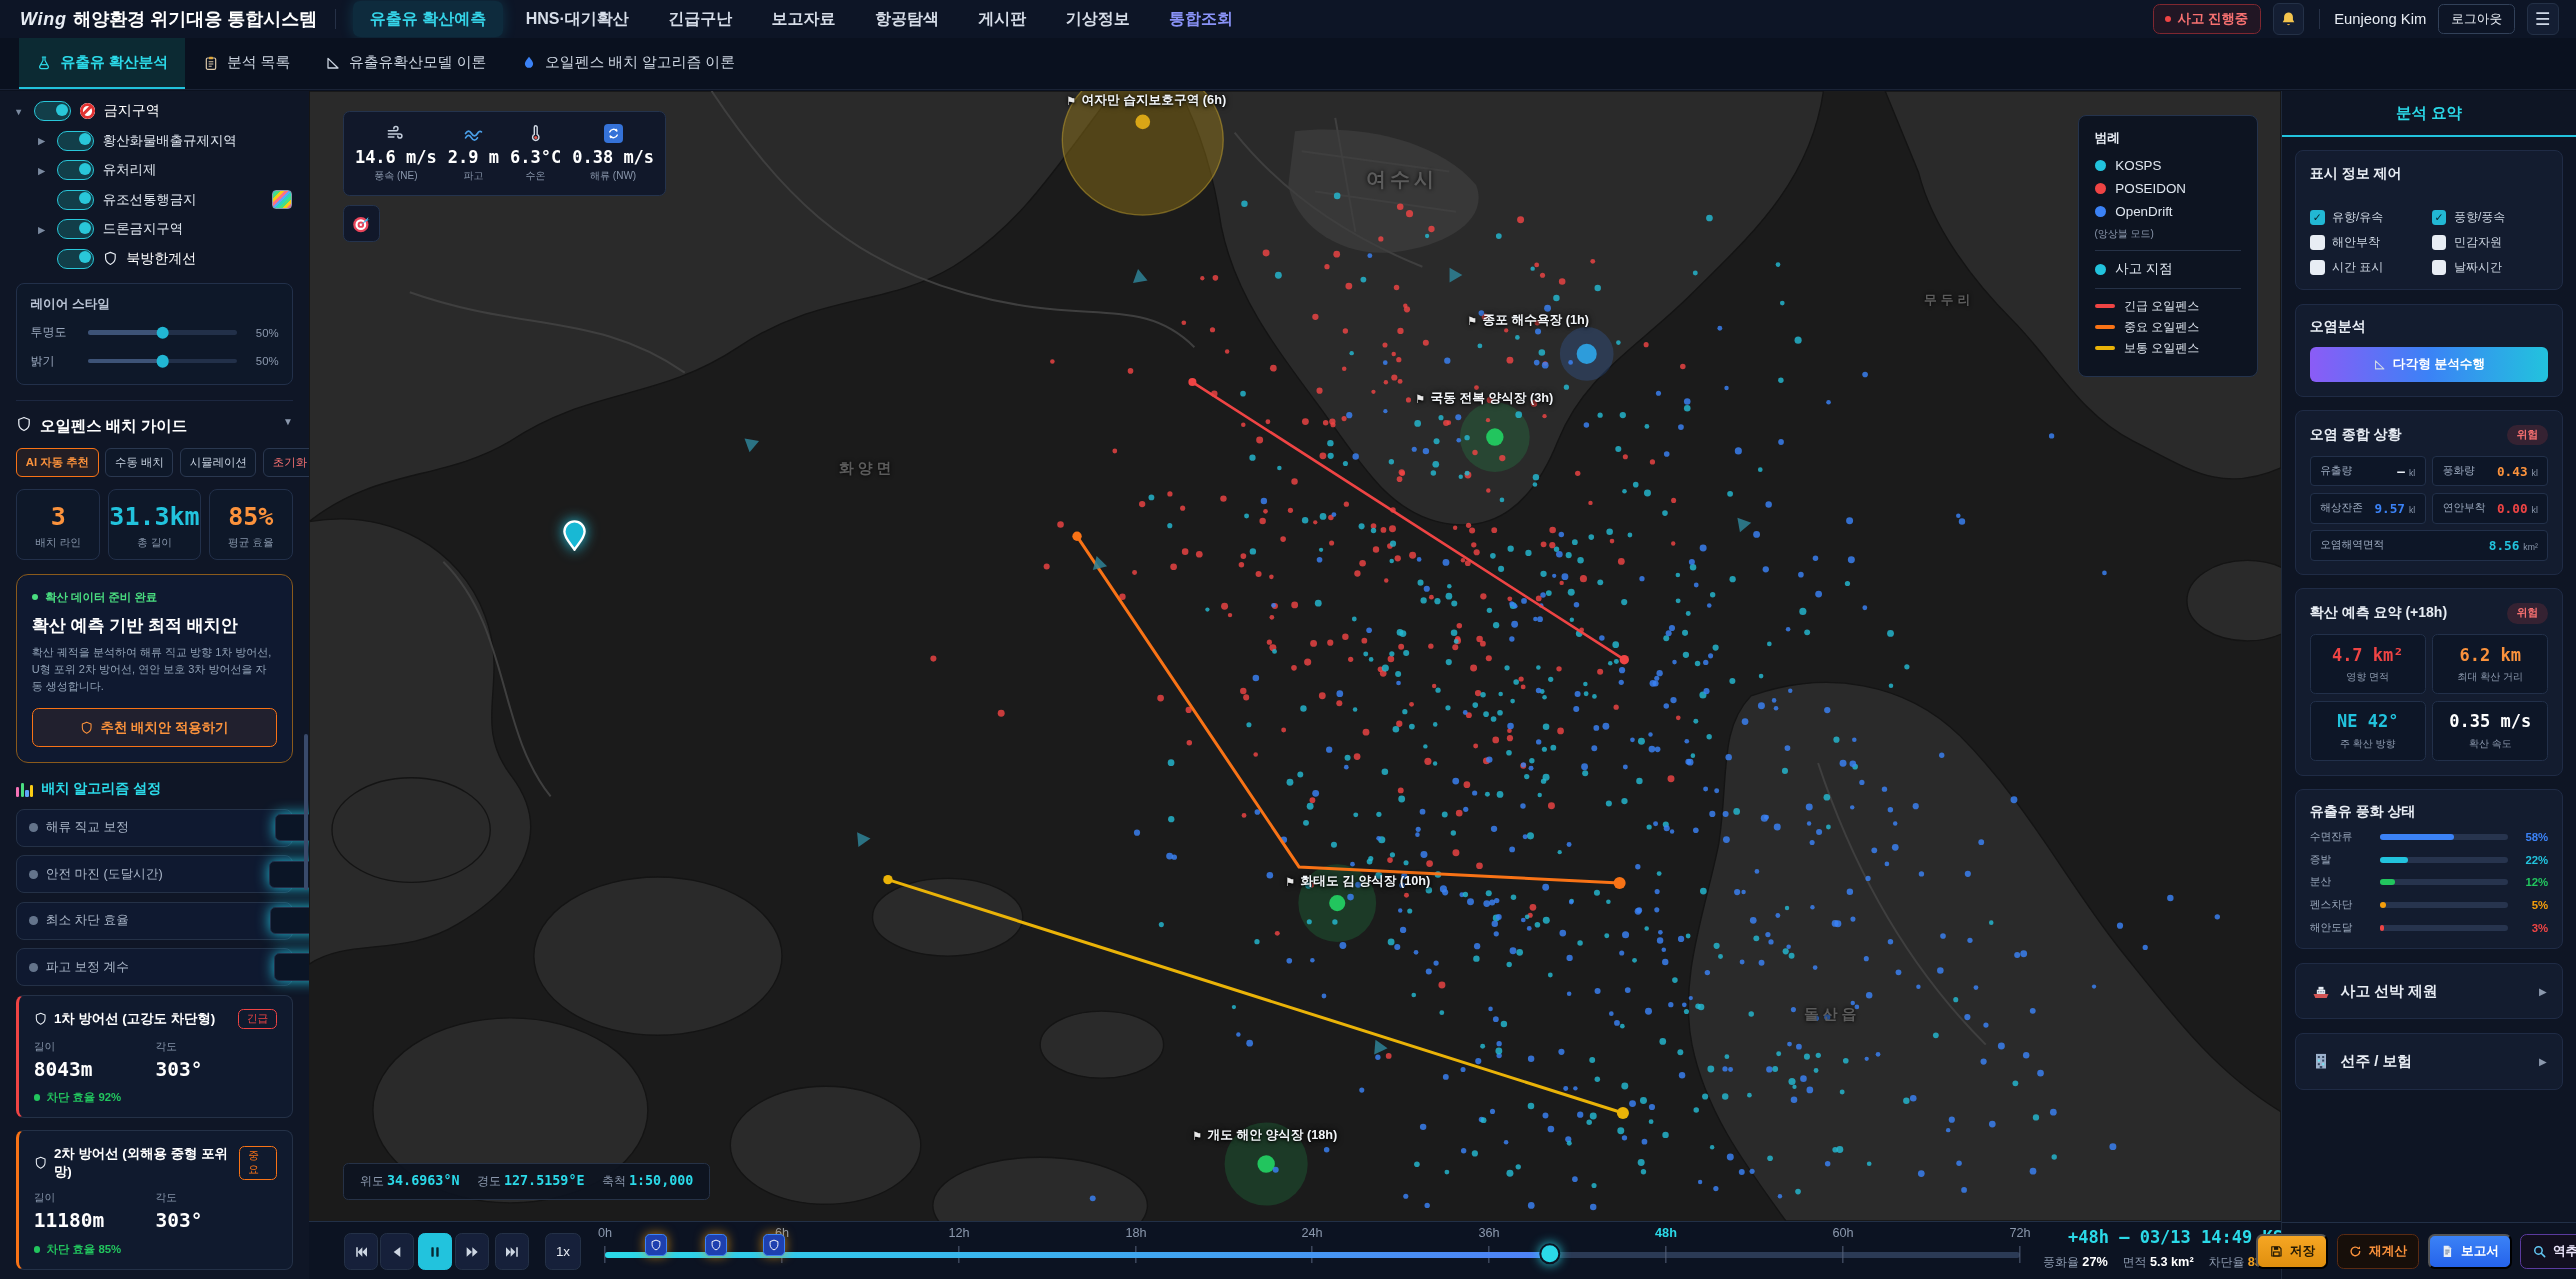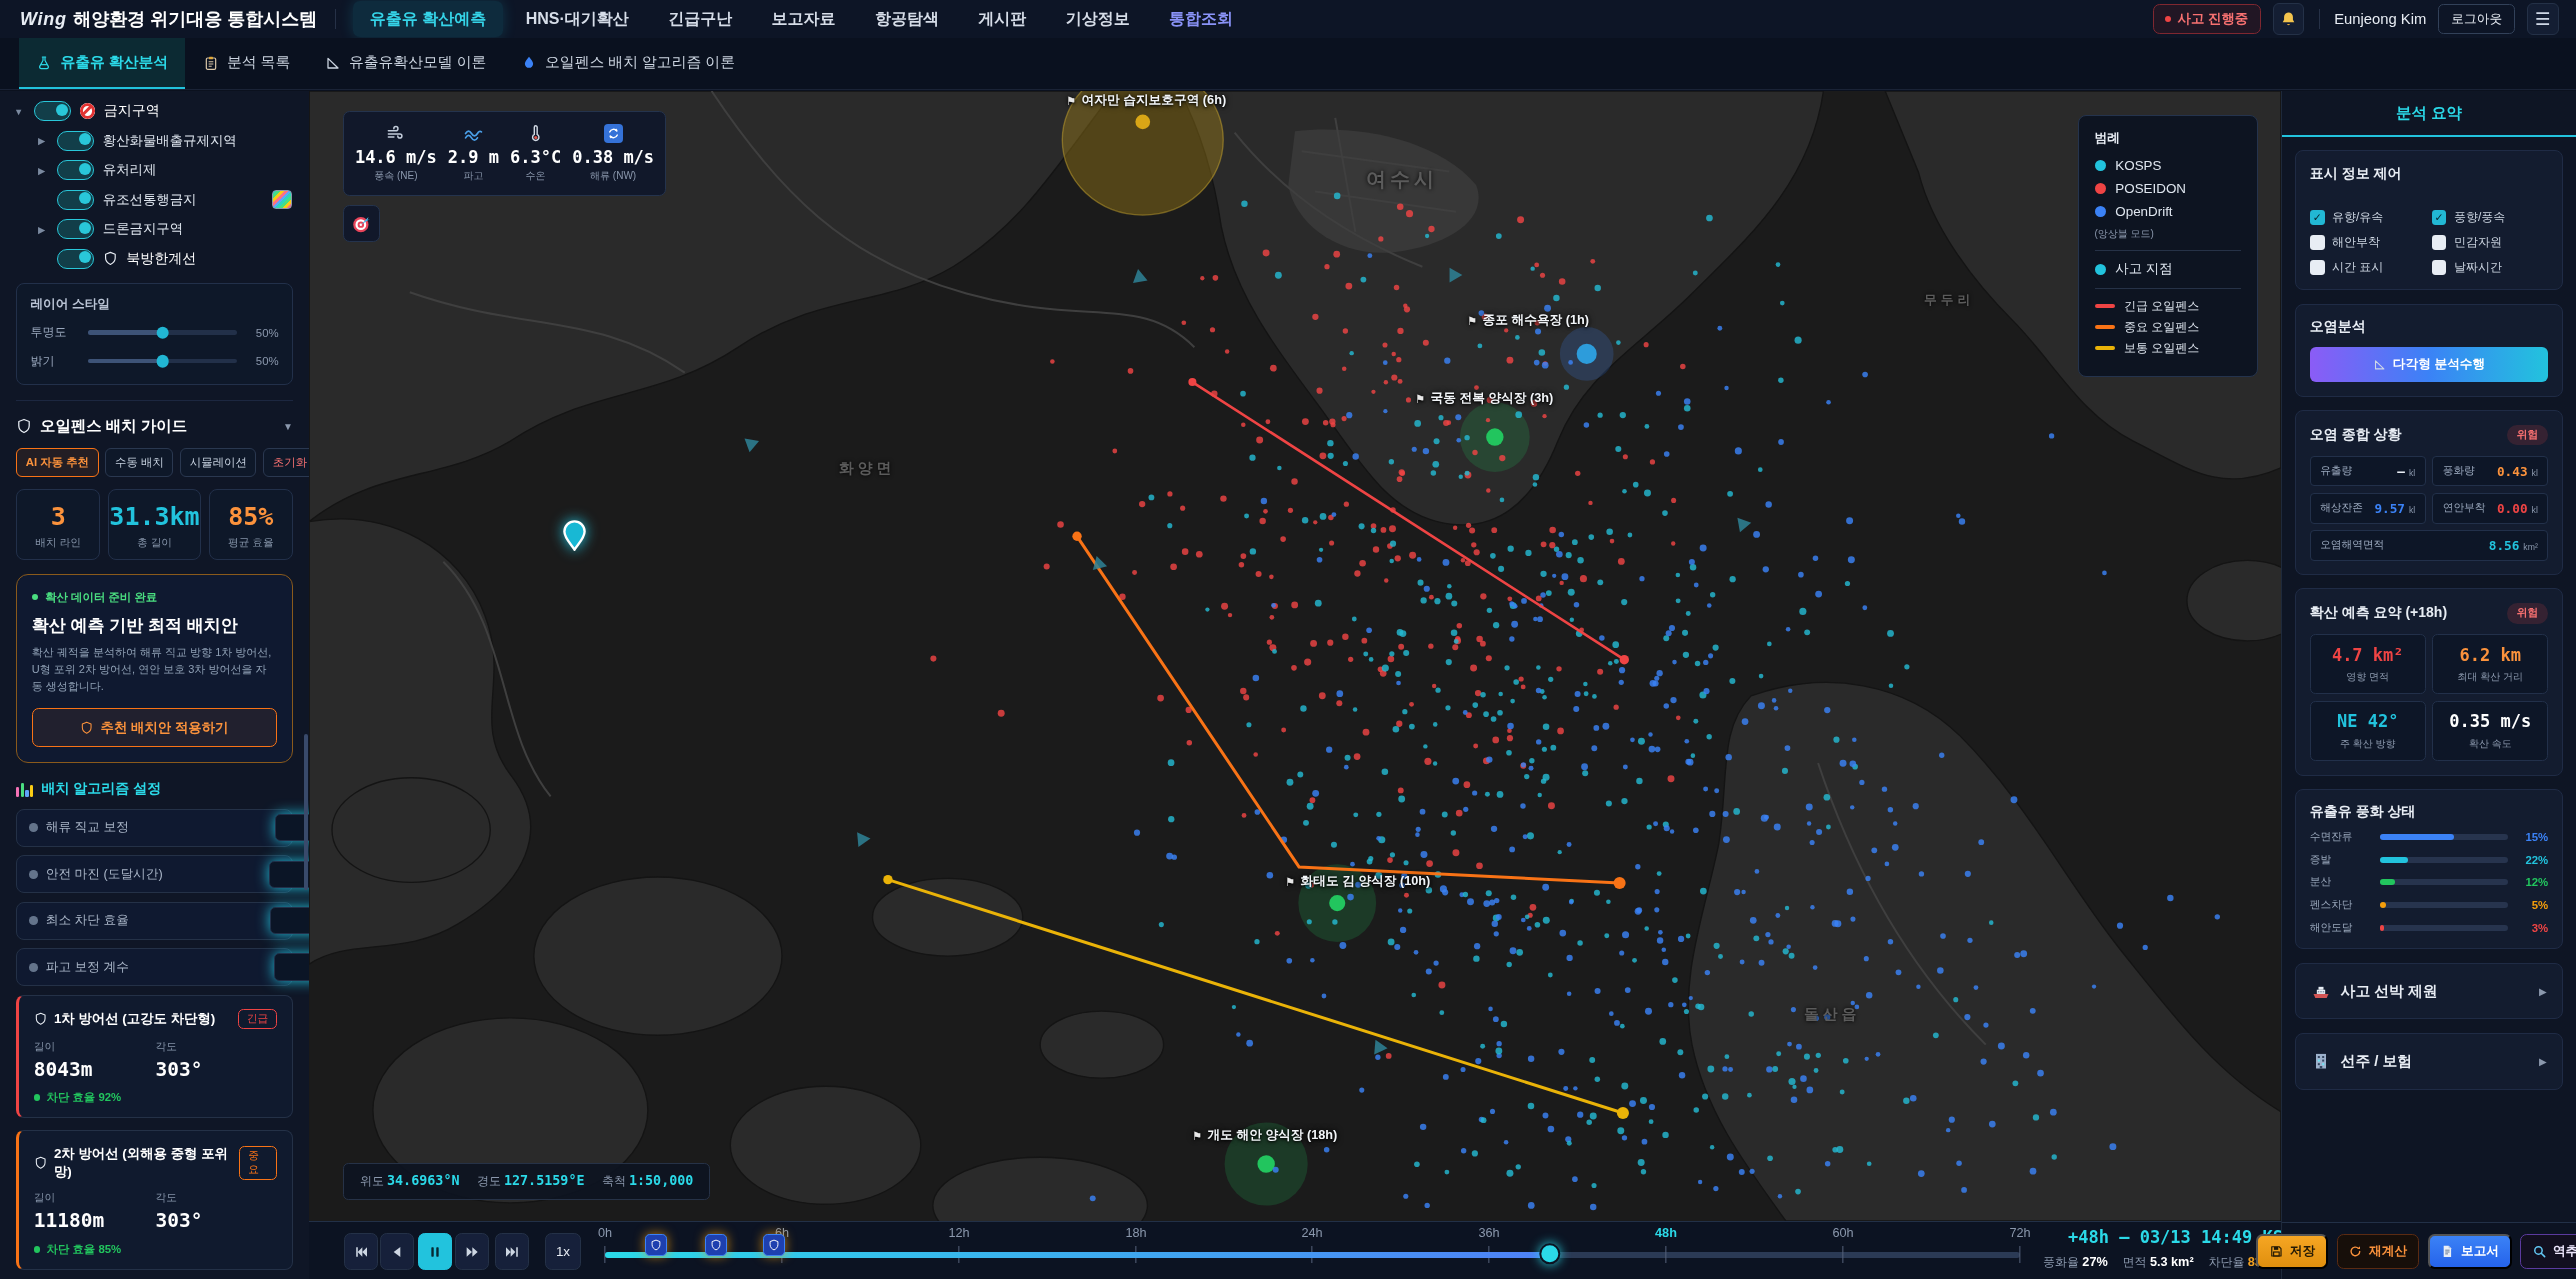--- a/index.html
+++ b/index.html
@@ -50,21 +50,21 @@
   .palette{position:absolute;right:17.4px;width:17.4px;height:17.4px;border-radius:4px;border:1.3px solid #8b98ad;
            background:repeating-linear-gradient(135deg,#2dd4bf 0 2.7px,#4ade80 2.7px 5.4px,#facc15 5.4px 8px,#fb7185 8px 10.7px,#60a5fa 10.7px 13.4px)}
   .stylebox{margin:9.4px 16px 0;border:0.7px solid #22304a;background:#0e1829;border-radius:8px;padding:12px 13.4px 14.8px}
   .stylebox .t{font-size:12.7px;color:#b9c3d4;font-weight:600}
   .srow{display:flex;align-items:center;gap:9.4px;margin-top:11.4px}
   .srow .sl{width:48px;font-size:12px;color:#9aa8bd}
   .strack{flex:1;height:4.7px;border-radius:2.7px;background:#223049;position:relative}
   .sfill{position:absolute;left:0;top:0;bottom:0;border-radius:2.7px;background:#3d5377}
   .sknob{position:absolute;top:50%;transform:translate(-50%,-50%);width:12.7px;height:12.7px;border-radius:50%;background:#21b6d3}
   .sval{width:32px;text-align:right;font-size:11.4px;color:#8b98ad}
-  .section-h{display:flex;align-items:center;gap:8px;margin:14.8px 16px 10.7px;color:#fff;font-size:15.4px;font-weight:bold;
+  .section-h{display:flex;align-items:flex-start;gap:8px;margin:14.8px 16px 10.7px;color:#fff;font-size:15.4px;font-weight:bold;
              border-top:0.7px solid #1c2740;padding-top:14.8px}
   .section-h .car{margin-left:auto;color:#8b98ad;font-size:10px}
   .modes{display:flex;gap:6.7px;margin:0 16px}
   .mode{padding:6px 8.7px;border-radius:6px;border:0.7px solid #2a3850;background:#0e1829;color:#c7d2e0;font-size:11.4px;white-space:nowrap}
   .mode.act{color:#fb923c;border-color:#f97316;background:rgba(249,115,22,.09);font-weight:bold}
   .mode.danger{color:#f87171}
   .fstats{display:flex;gap:8px;margin:12px 16px 0}
   .fstat{flex:1;border:0.7px solid #22304a;background:#0e1829;border-radius:8px;padding:12px 0 9.4px;text-align:center}
   .fstat .v{font-size:25px;font-weight:bold}
   .fstat .l{font-size:10.7px;color:#8493a8;margin-top:5.4px}
@@ -1704,21 +1704,21 @@
     </div>
 
     <div class="rcard">
       <div class="rt">유출유 풍화 상태</div>
       <div id="wBars">
           <div class="wbrow">
             <span class="wl2">수면잔류</span>
             <div class="wtrack">
               <div class="wfill" style="width: 58%; background: rgb(59, 130, 246);"></div>
             </div>
-            <span class="wpct" style="color: rgb(59, 130, 246);">15%</span>
+            <span class="wpct" style="color: rgb(59, 130, 246);">58%</span>
           </div>
           <div class="wbrow">
             <span class="wl2">증발</span>
             <div class="wtrack">
               <div class="wfill" style="width: 22%; background: rgb(34, 195, 221);"></div>
             </div>
             <span class="wpct" style="color: rgb(34, 195, 221);">22%</span>
           </div>
           <div class="wbrow">
             <span class="wl2">분산</span>

